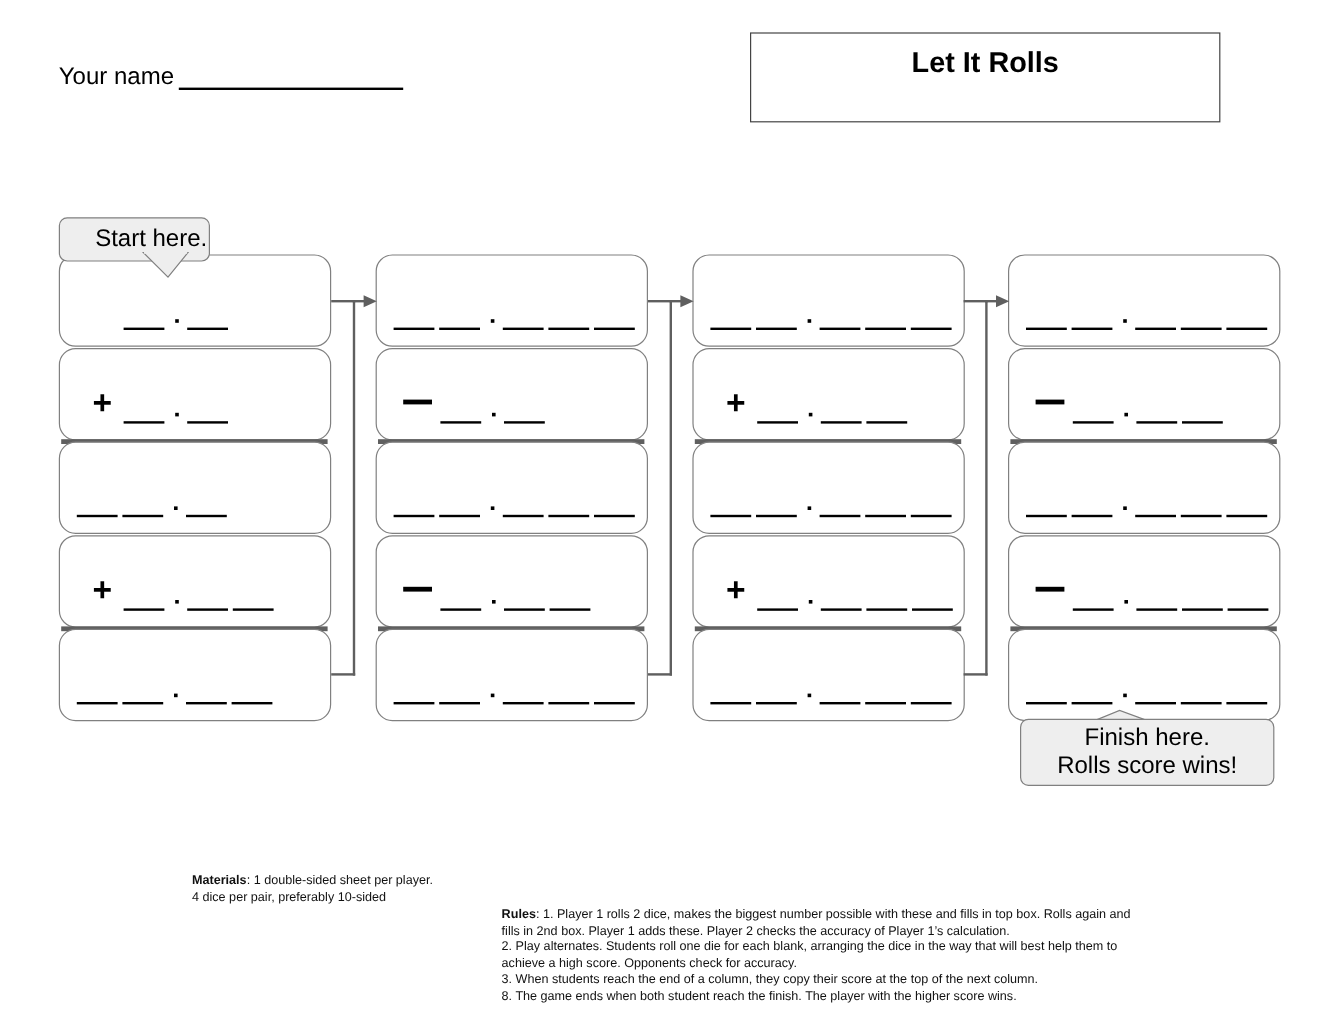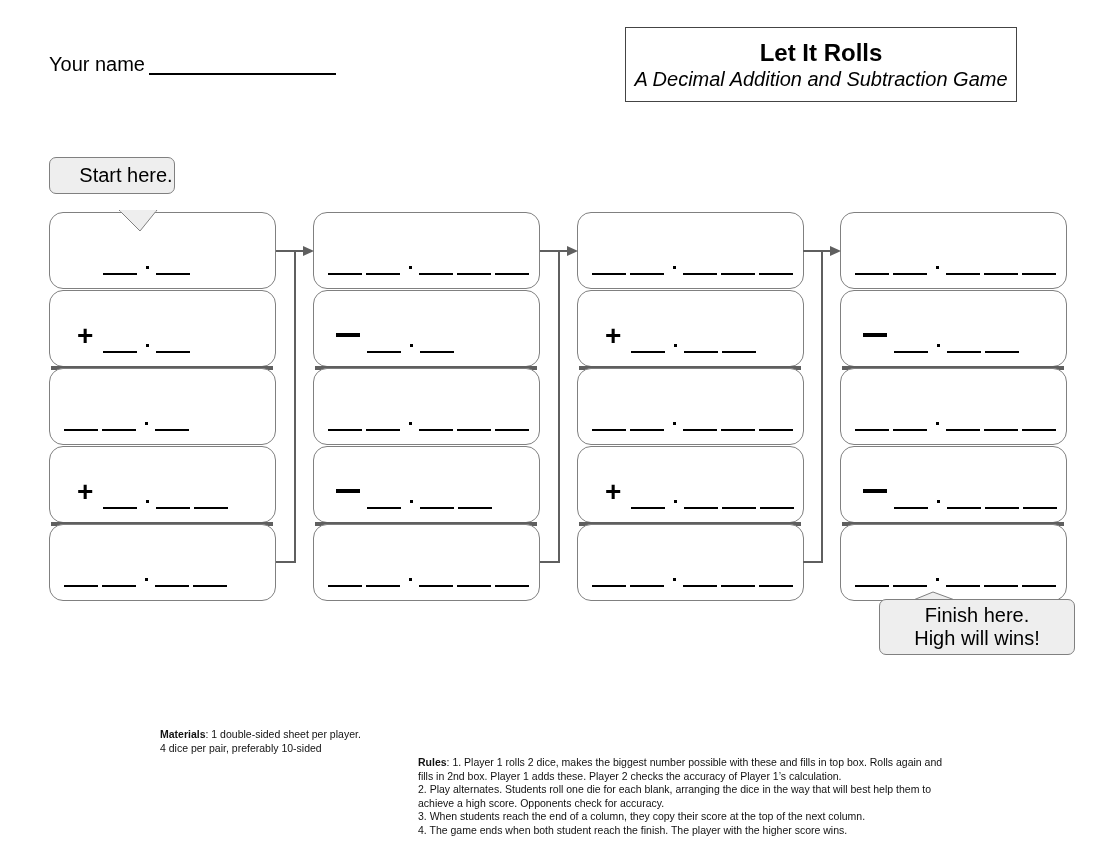--- a/index.html
+++ b/index.html
@@ -31,21 +31,20 @@
     .footer b { font-weight: bold; }
   </style>
 </head>
 <body>
 
 <div class="name-label">Your name</div>
 <div class="name-line"></div>
 
 <div class="title-box">
   <div class="title-main">Let It Rolls</div>
-  <div class="title-sub">A Decimal Addition and Subtraction Game</div>
 </div>
 
 <div id="board">
     <div class="col" style="left: 49px;">
       <div class="box" style="top: 0px;">
         <div class="blanks" style="left: 53px;">
           <span class="blank"></span>
           <span class="dot"></span>
           <span class="blank"></span>
         </div>
@@ -251,38 +250,38 @@
 <div class="arrow" style="left:303px; top:246px;"></div>
 
 <div class="connector" style="left:540px; top:250px; width:20px; height:313px;"></div>
 <div style="position:absolute; left:558px; top:250px; width:12px; height:2px; background:#5f5f5f;"></div>
 <div class="arrow" style="left:567px; top:246px;"></div>
 
 <div class="connector" style="left:803px; top:250px; width:20px; height:313px;"></div>
 <div style="position:absolute; left:821px; top:250px; width:12px; height:2px; background:#5f5f5f;"></div>
 <div class="arrow" style="left:830px; top:246px;"></div>
 
-<div class="callout" style="left:49px; top:157px; width:126px; height:37px; line-height:35px;padding-left:28px;">
+<div class="callout" style="left:49px; top:181px; width:126px; height:37px; line-height:35px;padding-left:28px;">
   <span>Start here.</span>
 </div>
 <svg style="position:absolute; left:118px; top:210px;" width="40" height="24">
   <polygon points="1,0 39,0 22,21" fill="#eeeeee" stroke="#808080" stroke-width="1"></polygon>
   <line x1="2" y1="0.5" x2="38" y2="0.5" stroke="#eeeeee" stroke-width="2"></line>
 </svg>
 
 <svg style="position:absolute; left:905px; top:590px;" width="60" height="14">
   <polygon points="1,13 28,2 58,13" fill="#eeeeee" stroke="#808080" stroke-width="1"></polygon>
 </svg>
-<div class="callout" style="left:879px; top:599px; width:196px; height:56px; padding-top:4px; line-height:23px;">
+<div class="callout" style="left:850px; top:599px; width:212px; height:56px; padding-top:4px; line-height:23px;">
   <div>Finish here.</div>
-  <div>High will wins!</div>
+  <div>Rolls score wins!</div>
 </div>
 
 <div class="footer" style="left:160px; top:728px; width:240px;">
   <div><b>Materials</b><span>: 1 double-sided sheet per player.</span></div>
   <div>4 dice per pair, preferably 10-sided</div>
 </div>
 <div class="footer" style="left:418px; top:756px; width:525px;">
   <div><b>Rules</b><span>: 1. Player 1 rolls 2 dice, makes the biggest number possible with these and fills in top box.  Rolls again and fills in 2nd box.  Player 1 adds these.  Player 2 checks the accuracy of Player 1’s calculation.</span></div>
   <div>2. Play alternates.  Students roll one die for each blank, arranging the dice in the way that will best help them to achieve a high score.  Opponents check for accuracy.</div>
   <div>3. When students reach the end of a column, they copy their score at the top of the next column.</div>
-  <div>4. The game ends when both student reach the finish.  The player with the higher score wins.</div>
+  <div>8. The game ends when both student reach the finish.  The player with the higher score wins.</div>
 </div>
 
 </body></html>

